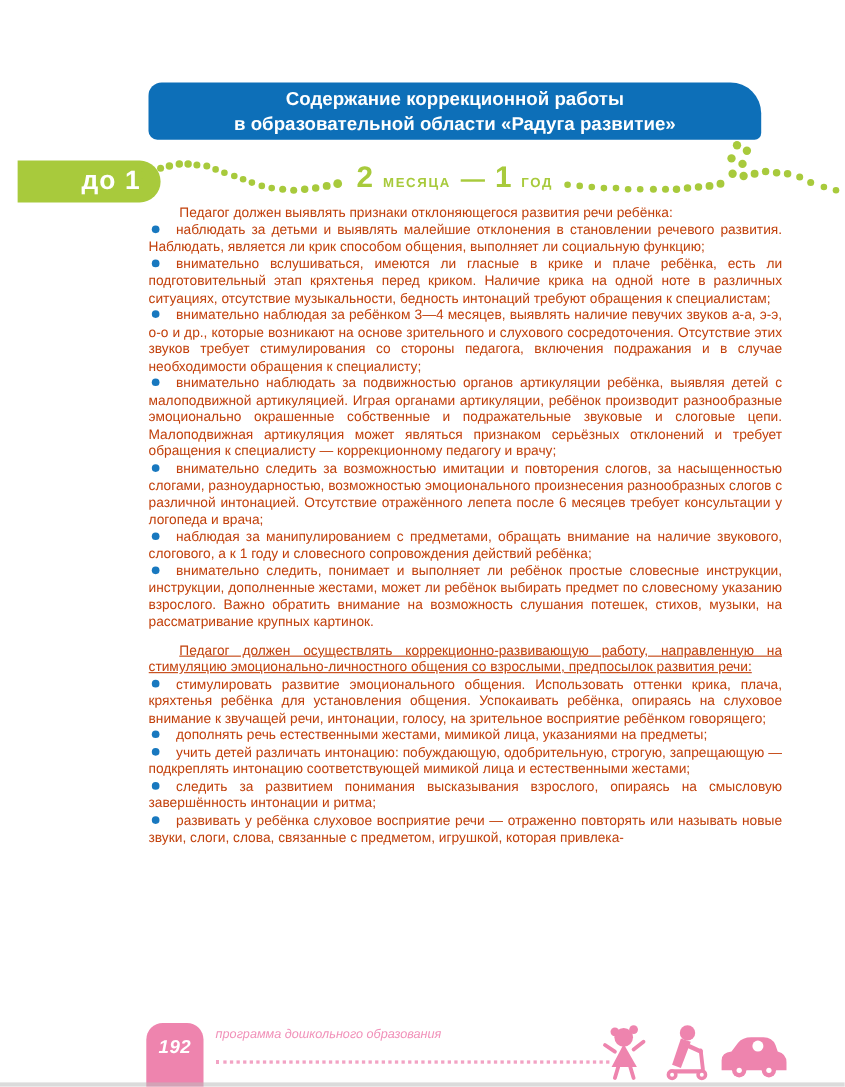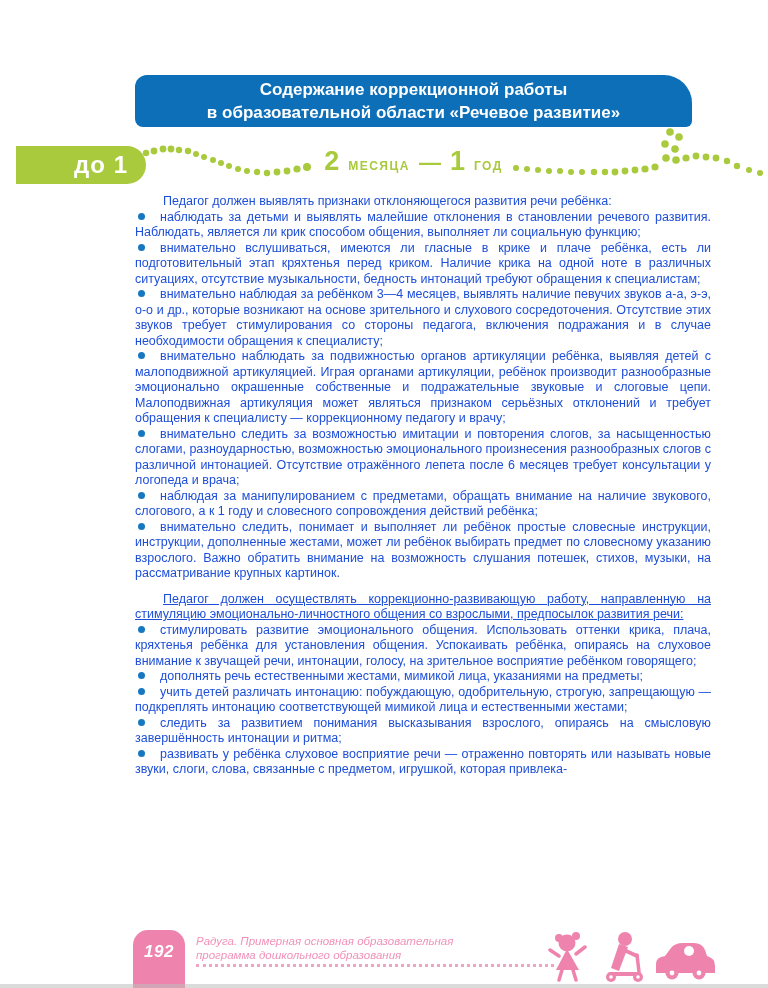--- a/index.html
+++ b/index.html
@@ -31,23 +31,22 @@
   }
   .heading .big{font-size:27px;}
   .heading .small{font-size:12px;letter-spacing:1.5px;text-transform:uppercase;}
   .heading .dash{font-size:22px;}
   
   .dots-left{position:absolute;left:126px;top:142px;}
   .dots-right{position:absolute;left:508px;top:126px;}
   
   .body-text{
     position:absolute;left:135px;top:186px;width:576px;height:740px;
-    overflow:hidden;color:#1d4ed8;font-size:12.5px;line-height:15.5px;
+    overflow:hidden;color:#c2410c;font-size:12.5px;line-height:15.5px;
     text-align:justify;
-    margin-top:8px;
   }
   .body-text p{margin:0;}
   .body-text p.intro{text-indent:28px;}
   .body-text p.intro.gap{margin-top:10px;text-decoration:underline;}
   .dot{
     display:inline-block;width:7px;height:7px;border-radius:50%;
     background:#1878bf;margin:0 15px 1px 3px;
   }
   
   .footer{position:absolute;left:0;top:928px;width:768px;height:60px;background:#ffffff;font-style:italic;}
@@ -66,21 +65,21 @@
     border-top:3px dotted #f2a3c4;
   }
   .footer-icons{position:absolute;left:548px;top:0px;}
   .bottom-edge{position:absolute;left:0;top:984px;width:768px;height:4px;background:#bdbdbd;opacity:0.55;}
 </style>
 </head>
 <body>
 
 <div class="banner">
   <div>Содержание коррекционной работы</div>
-  <div>в образовательной области «Речевое развитие»</div>
+  <div>в образовательной области «Радуга развитие»</div>
 </div>
 
 <div class="age-tab">до 1</div>
 
 <svg class="dots-left" width="200" height="38" viewBox="0 0 200 38">
   <g fill="#a8ca3c">
     <circle cx="3" cy="17" r="3"></circle>
       <circle cx="12" cy="13" r="3.2"></circle>
       <circle cx="20" cy="11" r="3.2"></circle>
     <circle cx="28" cy="9" r="3.4"></circle>
@@ -158,21 +157,20 @@
     <p class="bullet"><span class="dot"></span>стимулировать развитие эмоционального общения. Использовать оттенки крика, плача, кряхтенья ребёнка для установления общения. Успокаивать ребёнка, опираясь на слуховое внимание к звучащей речи, интонации, голосу, на зрительное восприятие ребёнком говорящего;</p>
     <p class="bullet"><span class="dot"></span>дополнять речь естественными жестами, мимикой лица, указаниями на предметы;</p>
     <p class="bullet"><span class="dot"></span>учить детей различать интонацию: побуждающую, одобрительную, строгую, запрещающую — подкреплять интонацию соответствующей мимикой лица и естественными жестами;</p>
     <p class="bullet"><span class="dot"></span>следить за развитием понимания высказывания взрослого, опираясь на смысловую завершённость интонации и ритма;</p>
     <p class="bullet"><span class="dot"></span>развивать у ребёнка слуховое восприятие речи — отраженно повторять или называть новые звуки, слоги, слова, связанные с предметом, игрушкой, которая привлека-</p>
   </div>
 
 <div class="footer">
   <div class="page-tab">192</div>
   <div class="footer-caption">
-    <div>Радуга. Примерная основная образовательная</div>
     <div>программа дошкольного образования</div>
   </div>
   <div class="footer-dots"></div>
   <svg class="footer-icons" width="168" height="56" viewBox="0 0 168 56">
     <g fill="#ee84ae" stroke="none">
 
       <g>
         <circle cx="11" cy="10" r="4"></circle>
           <circle cx="28" cy="8" r="4"></circle>
         <circle cx="19" cy="15" r="8.5"></circle>

